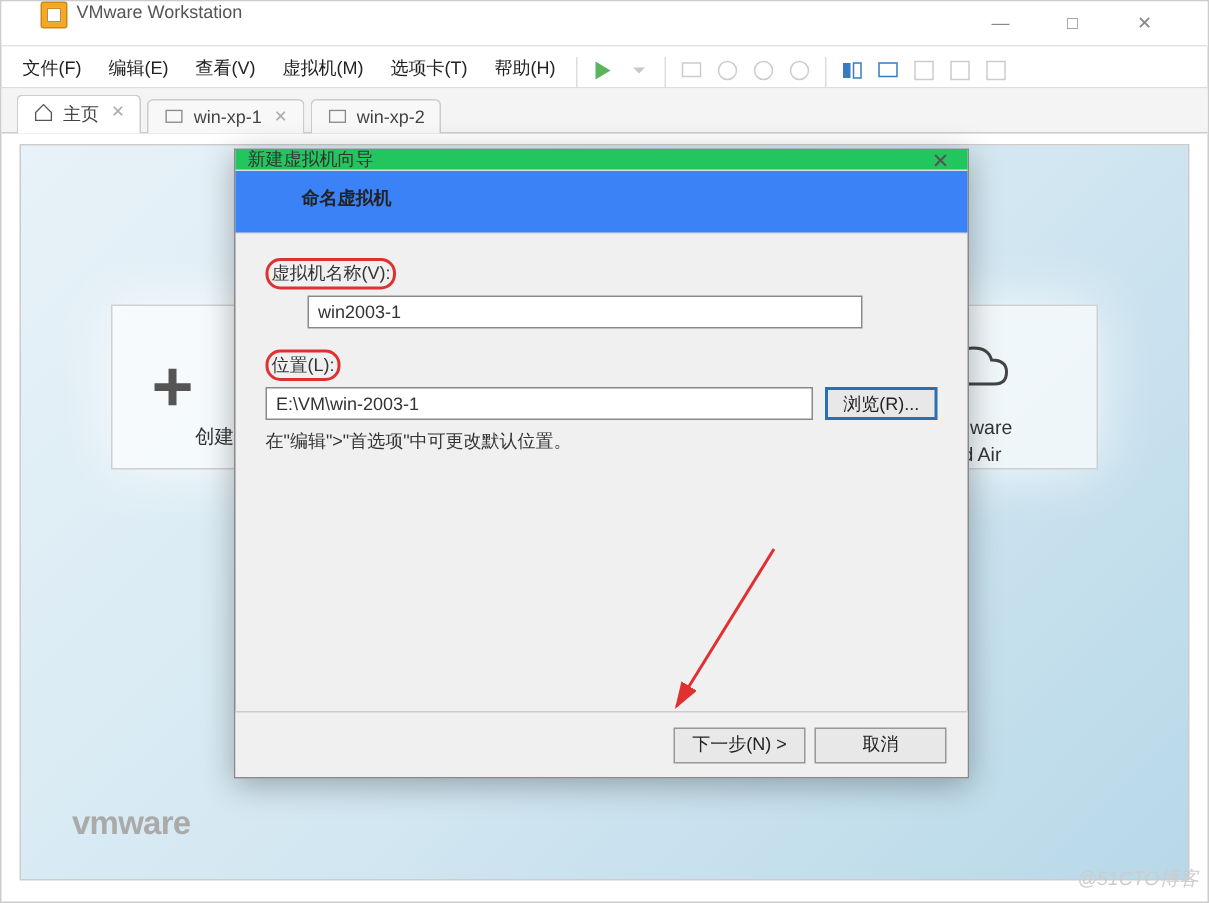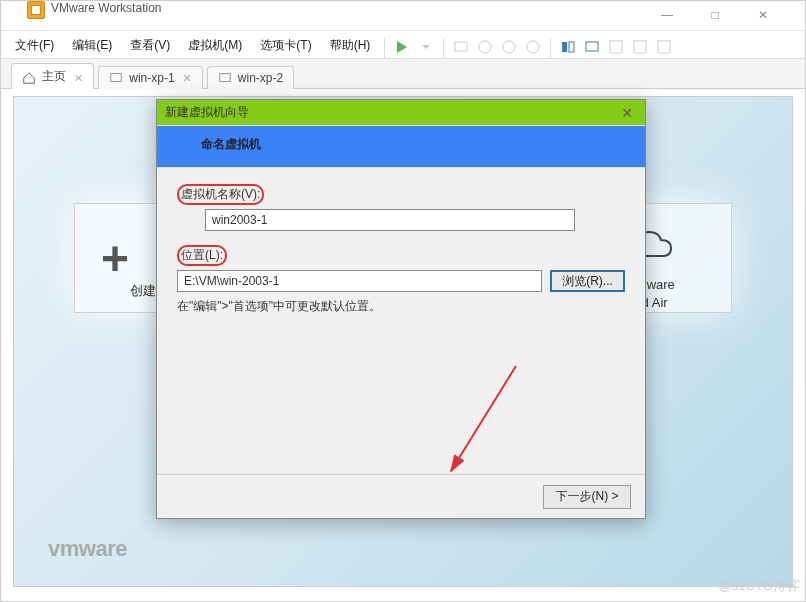--- a/index.html
+++ b/index.html
@@ -20,40 +20,40 @@
 .menuitem { font-size:12px; color:#222; padding:4px 8px; }
 .tb-sep { width:1px; height:20px; background:#ddd; margin:0 4px;}
 .tb-icon { width:22px; height:22px; display:flex; align-items:center; justify-content:center; color:#888; }
 .tb-icon svg { width:16px; height:16px; }
 .play svg { fill:#5ab45a; }
 .faded svg { fill:#c8c8c8; }
 .blue svg { fill:#3a7bbf; }
 
 
 .tabstrip { height: 30px; background:#f4f4f4; border-bottom:1px solid #ccc; display:flex; align-items:flex-end; padding:0 10px; gap:4px;}
-.tab { background:#fff; border:1px solid #ccc; border-bottom:none; border-radius:4px 4px 0 0; padding:4px 10px; font-size:12px; display:flex; align-items:flex-end; gap:6px; color:#444; position:relative; top:1px;}
+.tab { background:#fff; border:1px solid #ccc; border-bottom:none; border-radius:4px 4px 0 0; padding:4px 10px; font-size:12px; display:flex; align-items:flex-start; gap:6px; color:#444; position:relative; top:1px;}
 .tab.inactive { background:#f8f8f8; }
 .tab .ticon { width:14px; height:14px; display:flex; align-items:center; justify-content:center;}
 .tab .close { color:#aaa; font-size:11px; margin-left:2px;}
 
 
 .content { position:absolute; top:89px; left:0; right:0; bottom:0; }
 .gradient-bg { position:absolute; top:6px; left:12px; right:12px; bottom:14px; border:1px solid #ccc; background: linear-gradient(135deg, #e8f2f8 0%, #d4e8f2 50%, #b8d8e8 100%); overflow:hidden;}
 .card { position:absolute; left:60px; top:106px; right:60px; height:110px; background:rgba(255,255,255,0.7); border:1px solid #d0d0d0; box-shadow: 0 0 40px rgba(255,255,255,0.8); display:flex; align-items:center; }
 .plus { font-size:48px; font-weight:bold; color:#555; width:80px; text-align:center;}
 .card-label { font-size:13px; color:#333; position:absolute; left:55px; top:78px;}
 .cloud-icon { position:absolute; right:50px; top:22px; width:60px; height:40px; }
 .cloud-icon svg { width:60px; height:40px; fill:none; stroke:#444; stroke-width:2;}
 .cloud-text { position:absolute; right:30px; top:72px; font-size:13px; color:#333; text-align:center; width:100px; line-height:1.4;}
 .vm-logo { position:absolute; left:34px; bottom:24px; font-size:22px; color:#aaa; font-weight:bold; letter-spacing:-0.5px;}
 .watermark { position:absolute; right:6px; bottom:6px; font-size:13px; color:#ccc; font-style:italic;}
 
 
 .dialog { position:absolute; left:155px; top:98px; width:490px; height:420px; background:#f0f0f0; border:1px solid #888; box-shadow: 0 4px 20px rgba(0,0,0,0.3); }
-.dlg-title { height:26px; background:#84cc16; border-bottom:1px solid #ddd; display:flex; align-items:center; padding:0 8px; font-size:12px; color:#333; justify-content:space-between;}
+.dlg-title { height:14px; background:#22c55e; border-bottom:1px solid #ddd; display:flex; align-items:center; padding:0 8px; font-size:12px; color:#333; justify-content:space-between;}
 .dlg-close { color:#555; font-size:14px; width:20px; height:20px; display:flex;align-items:center;justify-content:center;}
 .dlg-header { background:#3b82f6; padding:10px 18px 14px 18px; border-bottom:1px solid #ddd;}
 .dlg-h1 { font-size:12px; font-weight:bold; color:#222; margin-left:26px;}
 .dlg-h2 { font-size:12px; color:#333; margin-left:40px; margin-top:4px;}
 .dlg-body { padding:16px 20px; font-size:12px; color:#333;}
 .field-label { font-size:12px; color:#333; margin-bottom:2px;border-radius:10px;}
 .highlight { border:2px solid #e03030; display:inline-block; padding:0 2px;}
 .input { width:370px; height:22px; border:1px solid #888; background:#fff; padding:2px 6px; font-size:12px; color:#333;}
 .input-row { display:flex; align-items:center; gap:8px;}
 .browse-btn { height:22px; width:76px; border:2px solid #2a6fb0; background:#e8e8e8; font-size:12px; color:#222;}
@@ -207,20 +207,21 @@
       </div>
       <div style="margin-top:14px;"><span class="highlight field-label">位置(L):</span></div>
       <div class="input-row" style="margin-top:2px;">
         <input class="input" value="E:\VM\win-2003-1" style="">
         <button class="browse-btn">浏览(R)...</button>
       </div>
       <div class="note">在"编辑"&gt;"首选项"中可更改默认位置。</div>
     </div>
     <div class="dlg-footer">
       <button class="btn">下一步(N) &gt;</button>
+      <button class="btn">取消</button>
     </div>
   </div>
 
   <div class="arrow">
     <svg width="100" height="130">
         <defs>
           <marker id="ah" markerWidth="10" markerHeight="10" refX="8" refY="3" orient="auto">
             <path d="M0,0 L9,3 L0,6 Z" fill="#e03030"></path>
           </marker>
         </defs>

